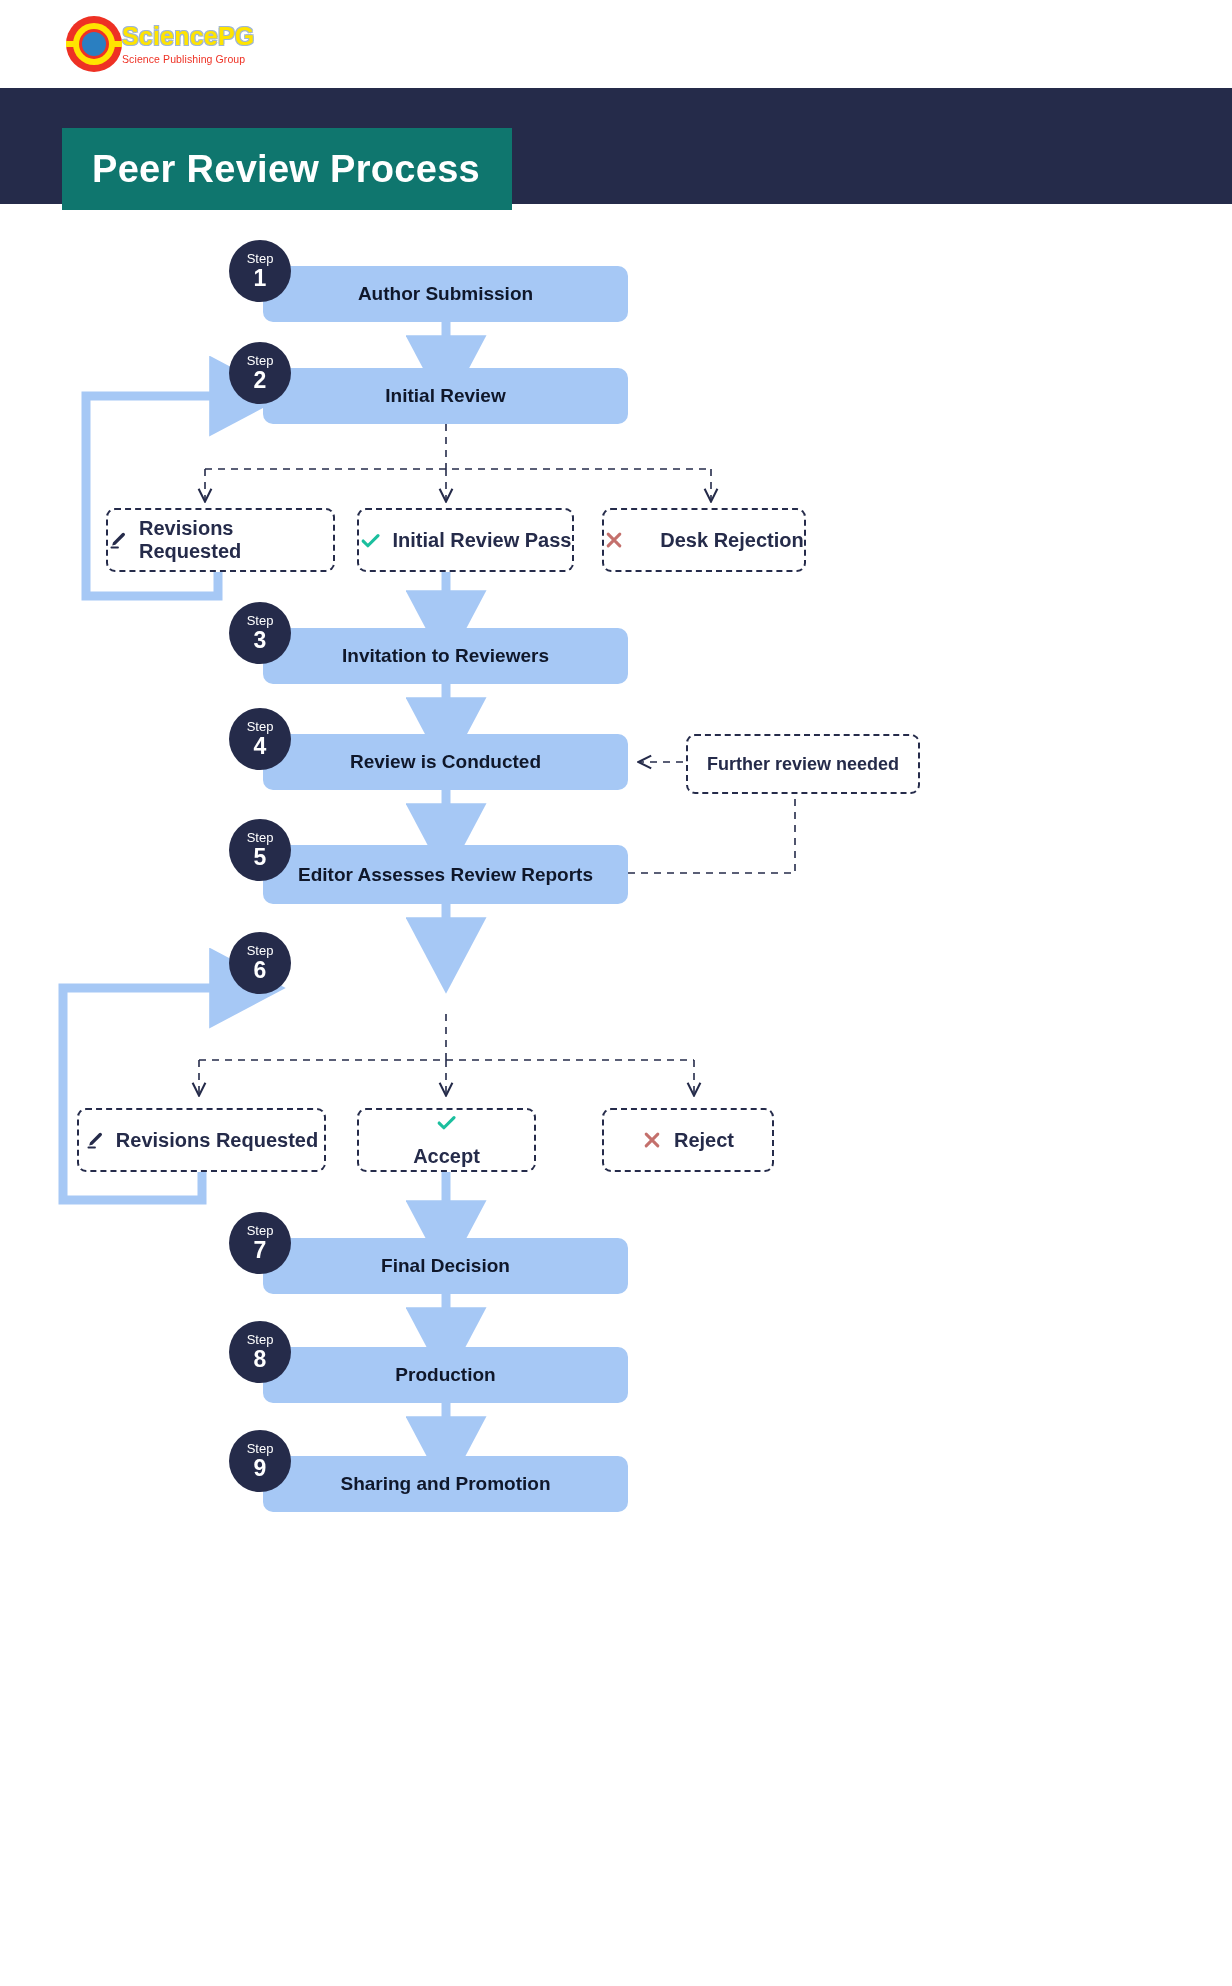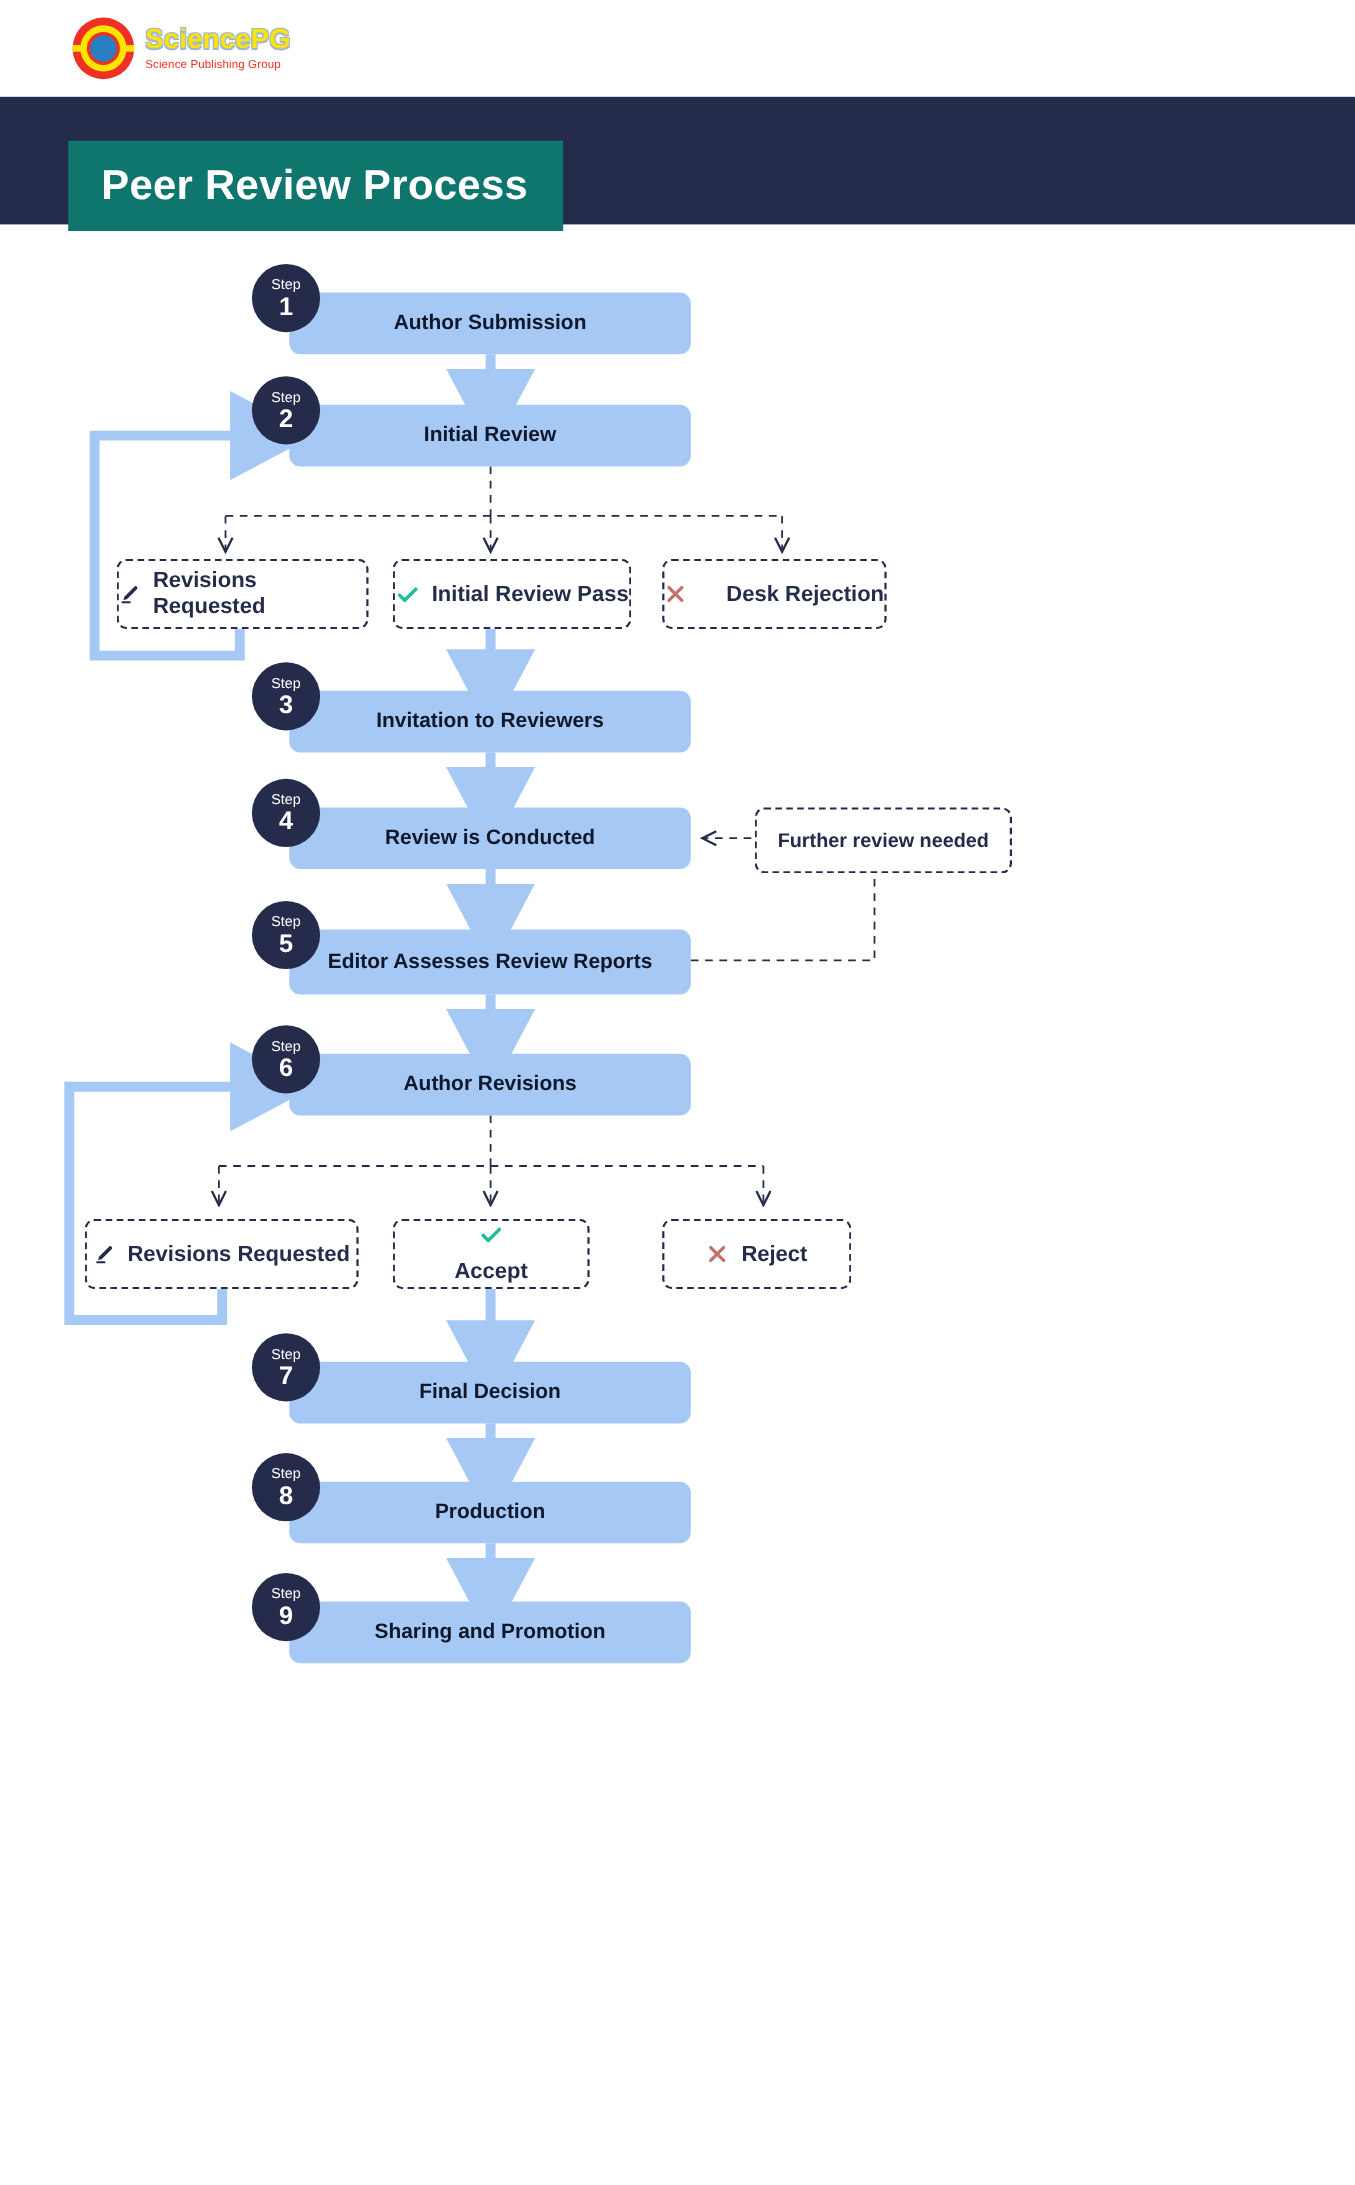--- a/index.html
+++ b/index.html
@@ -12,21 +12,21 @@
     -webkit-font-smoothing:antialiased;
   }
 
   
   .logo-bar{
     position:absolute;left:0;top:0;width:1232px;height:88px;
     background:#ffffff;
   }
   .logo-wrap{
     position:absolute;left:66px;top:16px;
-    display:flex;align-items:center;gap:10px;
+    display:flex;align-items:center;
   }
   .logo-mark{
     position:relative;width:56px;height:56px;border-radius:50%;
     background:#ee3124;flex:none;
   }
   .logo-mark .r2{
     position:absolute;left:7px;top:7px;width:42px;height:42px;border-radius:50%;
     background:#ffe400;
   }
   .logo-mark .r3{
@@ -243,23 +243,20 @@
   </div>
 
   <div class="step-box" style="left:263px;top:641px;width:365px;height:59px;">
     <span>Editor Assesses Review Reports</span>
   </div>
   <div class="badge" style="left:229px;top:615px;">
     <span class="b-label">Step</span>
     <span class="b-num">5</span>
   </div>
 
-  <div class="step-box" style="left:263px;top:754px;width:365px;height:56px;">
-    <span>Author Revisions</span>
-  </div>
   <div class="badge" style="left:229px;top:728px;">
     <span class="b-label">Step</span>
     <span class="b-num">6</span>
   </div>
 
   <div class="out-box" style="left:77px;top:904px;width:245px;height:60px;">
     <span class="ico">
       <svg width="19" height="19" viewBox="0 0 24 24">
           <path d="M17.8 2.9a2.1 2.1 0 0 1 3 3L9.3 17.4l-4 1 1-4L17.8 2.9z" fill="#252b4a"></path>
           <rect x="3.2" y="19.6" width="10.5" height="2.4" rx="1" fill="#252b4a"></rect>

